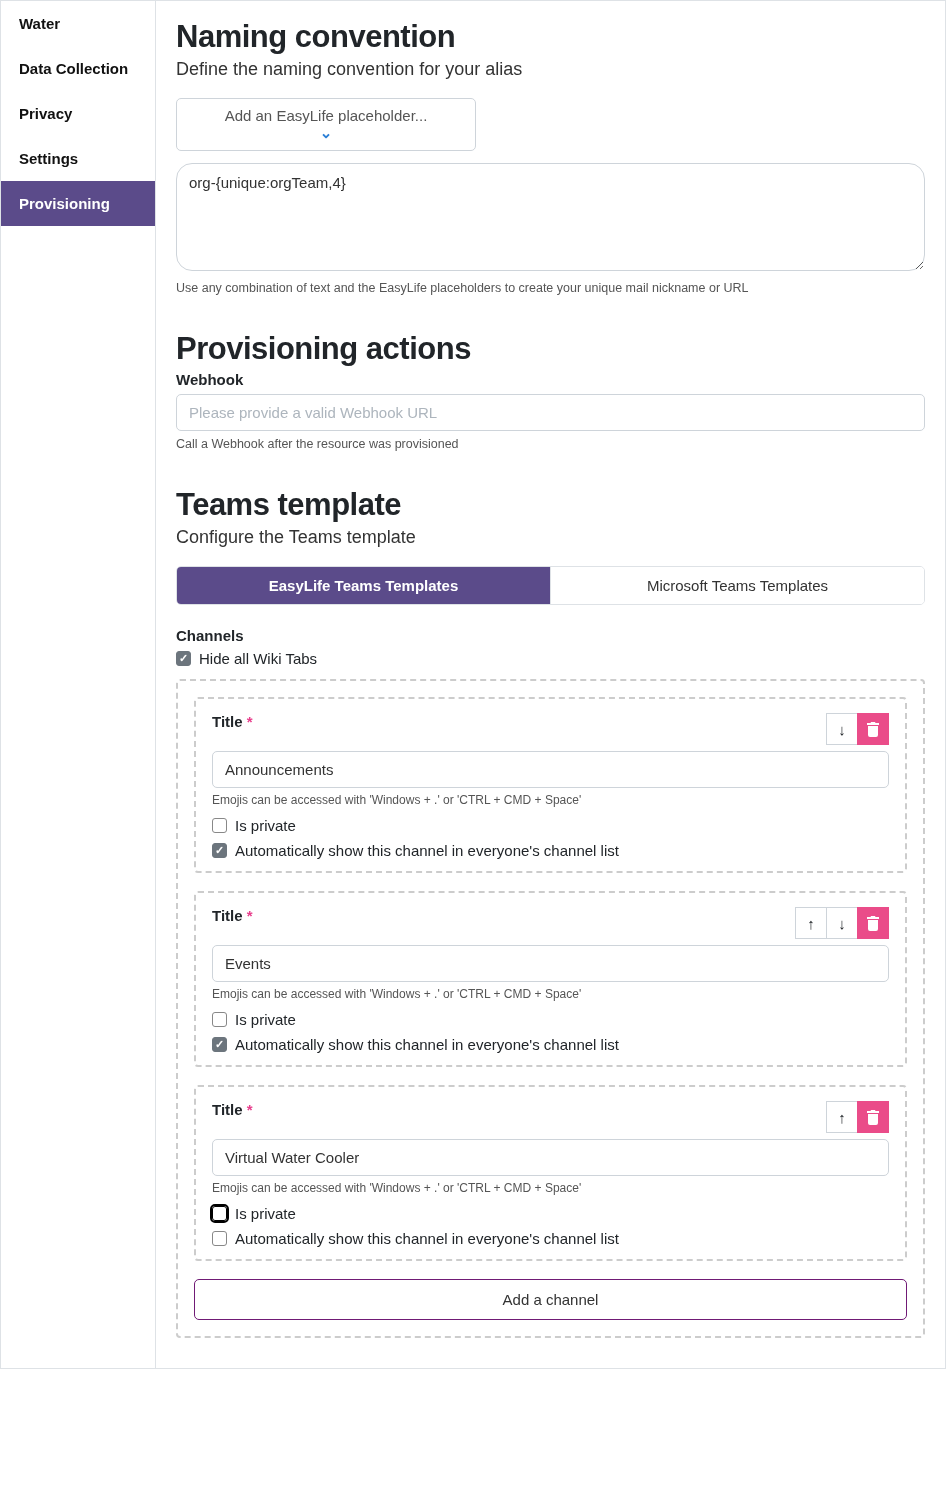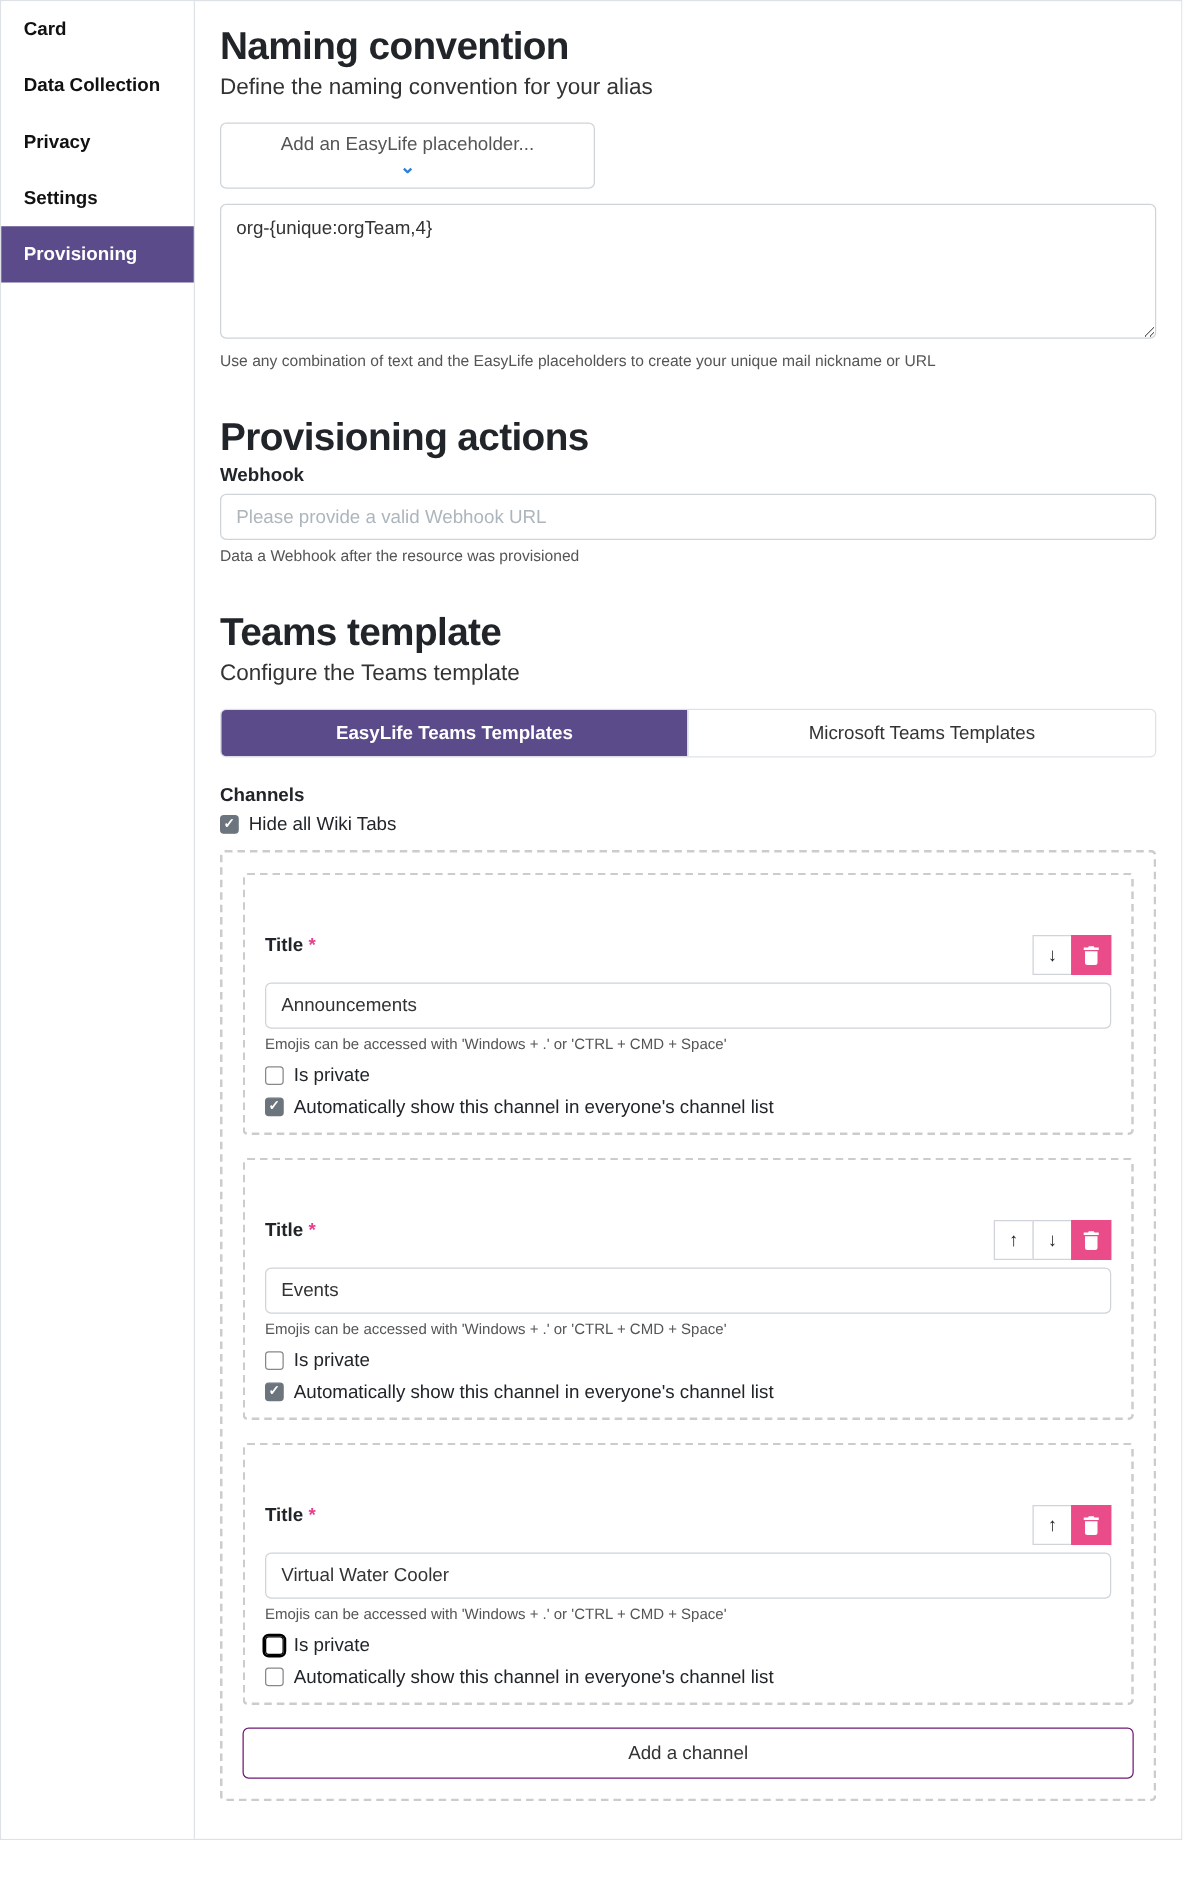--- a/index.html
+++ b/index.html
@@ -6,59 +6,59 @@
   body { font-family: "Segoe UI", -apple-system, sans-serif; background: #fff; color: #212529; }
   .app { display: flex; width: 946px; border: 1px solid #dee2e6; }
   .sidebar { width: 155px; background: #fff; flex-shrink: 0; border-right: 1px solid #dee2e6; }
   .sidebar-item { padding: 14px 18px; font-weight: 600; font-size: 15px; cursor: pointer; color: #111; }
   .sidebar-item.active { background: #5b4b8a; color: #fff; }
   .main { flex: 1; padding: 18px 20px 30px 20px; min-width: 0; }
   h1 { font-size: 31px; font-weight: 700; margin: 0 0 4px 0; letter-spacing: -0.5px; }
   .subtitle { font-size: 18px; color: #333; margin-bottom: 18px; }
   .placeholder-select { display: flex; align-items: center; justify-content: space-between; width: 300px; border: 1px solid #ced4da; border-radius: 5px; padding: 8px 12px; font-size: 15px; color: #555; cursor: pointer; margin-bottom: 12px; flex-direction: column; }
   .placeholder-select .chev { color: #2b7fd6; font-weight: 700; }
-  .big-textarea { width: 100%; min-height: 108px; border: 1px solid #ced4da; border-radius: 5px; padding: 10px 12px; font-size: 15px; color: #333; resize: both; font-family: inherit; }
+  .big-textarea { width: 100%; min-height: 108px; border: 1px solid #ced4da; border-radius: 16px; padding: 10px 12px; font-size: 15px; color: #333; resize: both; font-family: inherit; }
   .hint { font-size: 12.5px; color: #555; margin-top: 6px; }
   .section { margin-top: 36px; }
   .label-sm { font-weight: 700; font-size: 15px; margin-bottom: 6px; }
   .text-input { width: 100%; border: 1px solid #ced4da; border-radius: 5px; padding: 9px 12px; font-size: 15px; color: #333; font-family: inherit; }
   .text-input::placeholder { color: #adb5bd; }
   .tabs { display: flex; border: 1px solid #dee2e6; border-radius: 5px; overflow: hidden; margin-top: 18px; }
   .tab { flex: 1; text-align: center; padding: 10px 8px; font-size: 15px; cursor: pointer; }
   .tab.active { background: #5b4b8a; color: #fff; font-weight: 600; }
   .tab.inactive { background: #fff; color: #333; border-left: 1px solid #dee2e6; }
   .ch-label { font-weight: 700; font-size: 15px; margin-top: 22px; }
   .checkbox-row { display: flex; align-items: center; gap: 8px; margin-top: 6px; font-size: 15px; }
   .cb { width: 15px; height: 15px; border: 1.5px solid #888; border-radius: 3px; display: inline-flex; align-items: center; justify-content: center; cursor: pointer; flex-shrink: 0; }
   .cb.checked { background: #6c757d; border-color: #6c757d; }
   .cb.checked::after { content: "✓"; color: #fff; font-size: 11px; line-height: 1; font-weight: 700; }
   .cb.focus { outline: 2px solid #000; outline-offset: 0; border-color: #000; }
   .dashed-outer { border: 2px dashed #ccc; border-radius: 4px; padding: 16px; margin-top: 12px; }
   .channel { border: 2px dashed #ccc; border-radius: 4px; padding: 14px 16px 12px 16px; margin-bottom: 18px; }
   .channel:last-of-type { margin-bottom: 14px; }
-  .title-row { display: flex; justify-content: space-between; align-items: flex-start; margin-bottom: 6px; margin-top: 34px; }
+  .title-row { display: flex; justify-content: space-between; align-items: flex-start; margin-bottom: 6px; }
   .title-label { font-weight: 700; font-size: 15px; }
   .req { color: #e83e8c; }
   .btns { display: flex; gap: 0; }
   .icon-btn { width: 32px; height: 32px; border: 1px solid #ced4da; background: #fff; display: inline-flex; align-items: center; justify-content: center; cursor: pointer; font-size: 15px; }
   .icon-btn + .icon-btn { margin-left: -1px; }
   .icon-btn.del { background: #ea4c89; border-color: #ea4c89; color: #fff; }
   .icon-btn.del svg { fill: #fff; }
   .emoji-hint { font-size: 12px; color: #555; margin-top: 5px; }
   .ch-check { margin-top: 10px; }
   .ch-check + .ch-check { margin-top: 8px; }
   .add-btn { width: 100%; border: 1px solid #701a75; border-radius: 5px; background: #fff; padding: 11px; font-size: 15px; text-align: center; cursor: pointer; color: #333; }
   svg.trash { width: 14px; height: 16px; }
 </style>
 </head>
 <body>
 
 <div class="app">
   <div class="sidebar">
-    <div class="sidebar-item">Card</div>
+    <div class="sidebar-item">Water</div>
     <div class="sidebar-item">Data Collection</div>
     <div class="sidebar-item">Privacy</div>
     <div class="sidebar-item">Settings</div>
     <div class="sidebar-item active">Provisioning</div>
   </div>
 
   <div class="main">
 
     
     <h1>Naming convention</h1>
@@ -71,21 +71,21 @@
 
     <textarea class="big-textarea" style="">org-{unique:orgTeam,4}</textarea>
     <div class="hint">Use any combination of text and the EasyLife placeholders to create your unique mail nickname or URL</div>
 
     
     <div class="section">
       <h1>Provisioning actions</h1>
 
       <div class="label-sm">Webhook</div>
       <input class="text-input" type="text" placeholder="Please provide a valid Webhook URL" style="">
-      <div class="hint">Data a Webhook after the resource was provisioned</div>
+      <div class="hint">Call a Webhook after the resource was provisioned</div>
     </div>
 
     
     <div class="section">
       <h1>Teams template</h1>
       <div class="subtitle">Configure the Teams template</div>
 
       <div class="tabs">
         <div class="tab active">EasyLife Teams Templates</div>
         <div class="tab inactive">Microsoft Teams Templates</div>

